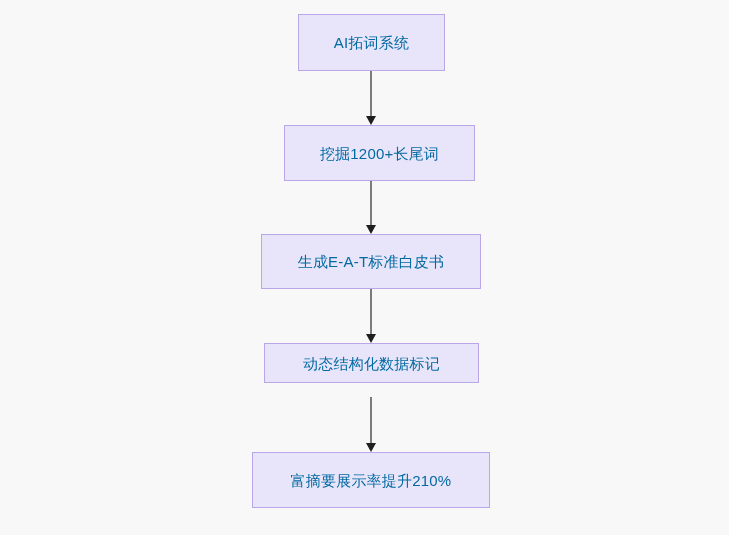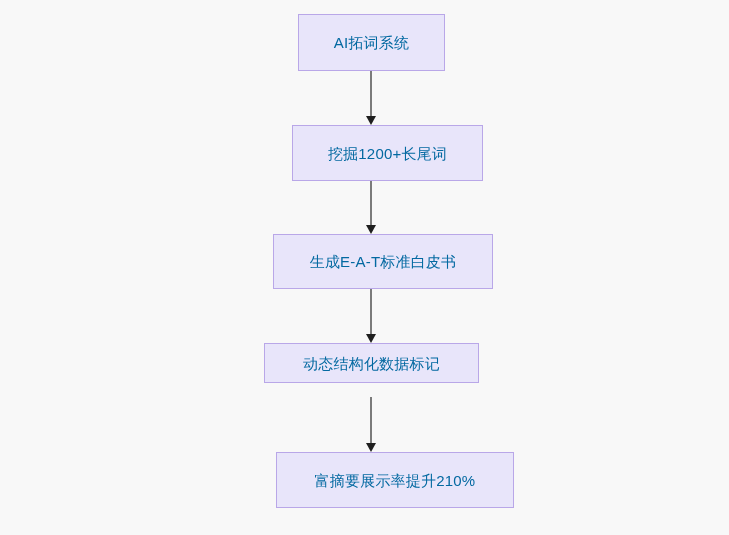--- a/index.html
+++ b/index.html
@@ -64,29 +64,29 @@
   <div class="edge" style="left:370px; top:289px; height:45px;"></div>
   <div class="arrowhead" style="left:365.5px; top:334px;"></div>
 
   <div class="edge" style="left:370px; top:397px; height:46px;"></div>
   <div class="arrowhead" style="left:365.5px; top:443px;"></div>
 
   <div class="node" style="left:298px; top:14px; width:147px; height:57px;">
     <span class="node-label">AI拓词系统</span>
   </div>
 
-  <div class="node" style="left:292px; top:125px; width:191px; height:56px;">
+  <div class="node" style="left:284px; top:125px; width:191px; height:56px;">
     <span class="node-label">挖掘1200+长尾词</span>
   </div>
 
-  <div class="node" style="left:261px; top:234px; width:220px; height:55px;margin-left:12px;">
+  <div class="node" style="left:261px; top:234px; width:220px; height:55px;">
     <span class="node-label">生成E-A-T标准白皮书</span>
   </div>
 
   <div class="node" style="left:264px; top:343px; width:215px; height:40px;">
     <span class="node-label">动态结构化数据标记</span>
   </div>
 
-  <div class="node" style="left:252px; top:452px; width:238px; height:56px;margin-left:24px;">
+  <div class="node" style="left:252px; top:452px; width:238px; height:56px;">
     <span class="node-label">富摘要展示率提升210%</span>
   </div>
 
 </div>
 
 </body></html>

